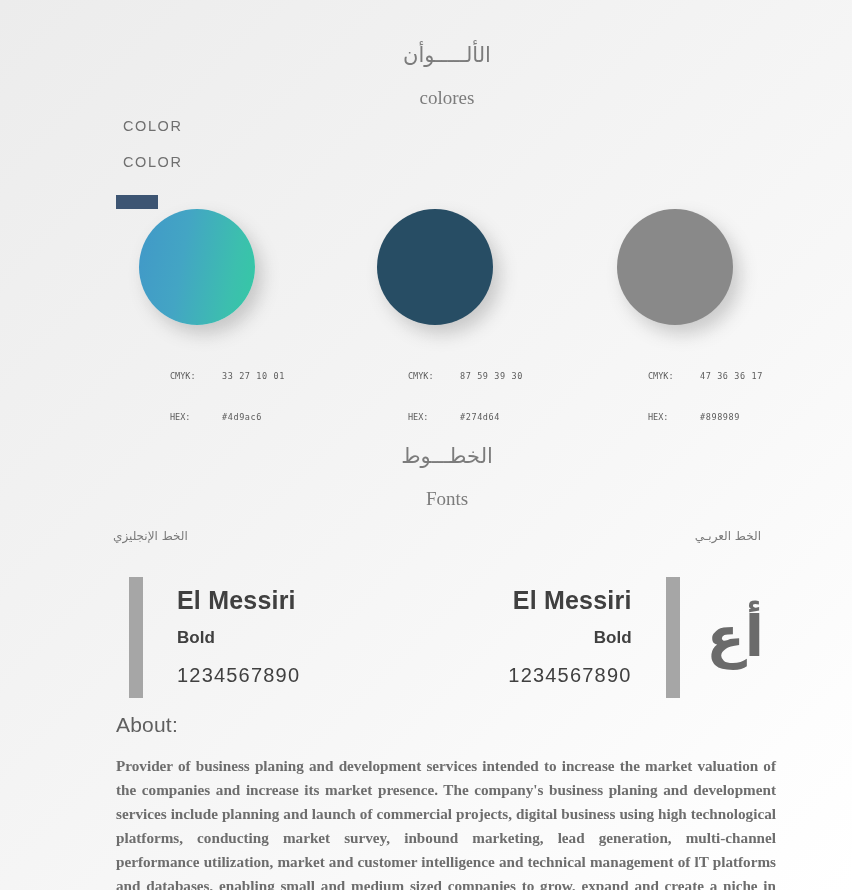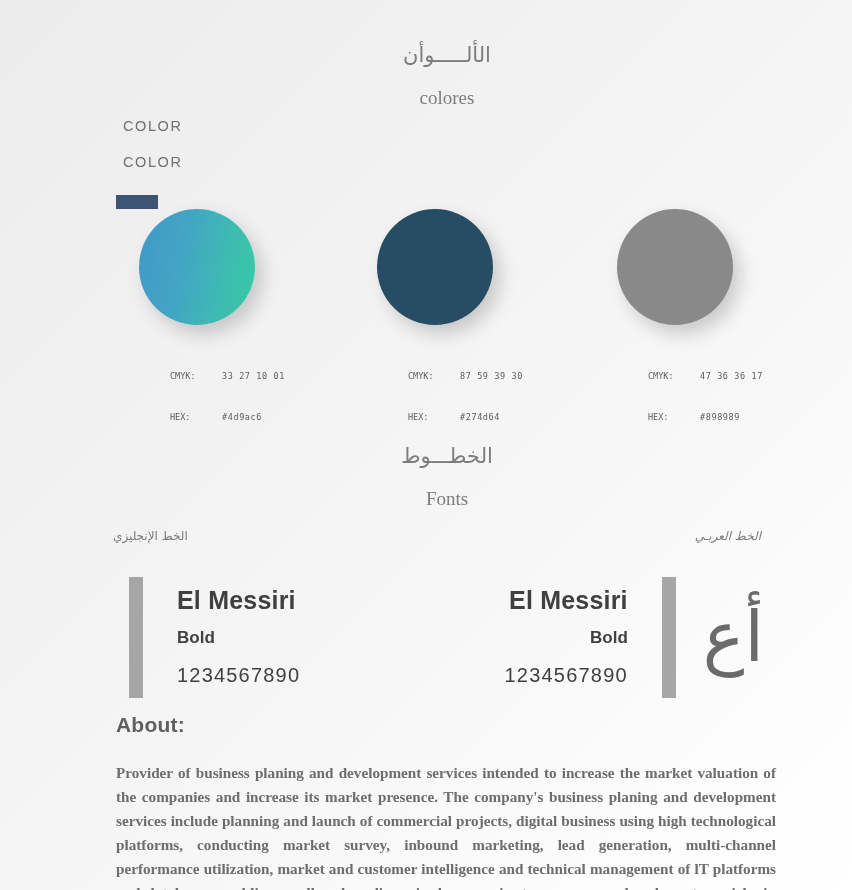--- a/index.html
+++ b/index.html
@@ -112,21 +112,21 @@
   
   .font-label {
     position: absolute;
     top: 508px;
     font-family: "DejaVu Sans", sans-serif;
     font-size: 12px;
     color: #7a7a7a;
     direction: rtl;
   }
   #font-label-en { left: 92px; }
-  #font-label-ar { right: 98px; font-style: italic; }
+  #font-label-ar { right: 98px; }
 
   
   .specimen {
     position: absolute;
     top: 552px;
     display: flex;
     align-items: center;
   }
   #specimen-latin { left: 88px; }
   #specimen-arabic { right: 88px; }
@@ -134,22 +134,22 @@
   .glyph {
     font-family: "Liberation Sans", sans-serif;
     font-size: 72px;
     font-weight: 400;
     color: #6b6b6b;
     line-height: 1;
     letter-spacing: -1px;
   }
   .glyph-ar {
     font-family: "DejaVu Sans", sans-serif;
-    font-size: 70px;
-    font-weight: 400;
+    font-size: 56px;
+    font-weight: 700;
     color: #6b6b6b;
     line-height: 1.05;
     direction: rtl;
   }
 
   .divider {
     width: 1px;
     align-self: stretch;
     background: #a6a6a6;
     margin: 4px 20px;
@@ -181,24 +181,24 @@
   
   .about {
     position: absolute;
     left: 88px;
     top: 685px;
     width: 688px;
   }
   .about-title {
     font-family: "Liberation Sans", sans-serif;
     font-size: 21px;
-    font-weight: 700;
+    font-weight: 400;
     color: #5f5f5f;
     letter-spacing: 0.2px;
-    margin-bottom: 10px;
+    margin-bottom: 3px;
   }
   .about-body {
     font-family: "Liberation Serif", serif;
     font-size: 15.2px;
     font-weight: 700;
     color: #6d6d6d;
     line-height: 1.58;
     text-align: justify;
     text-justify: inter-word;
   }

